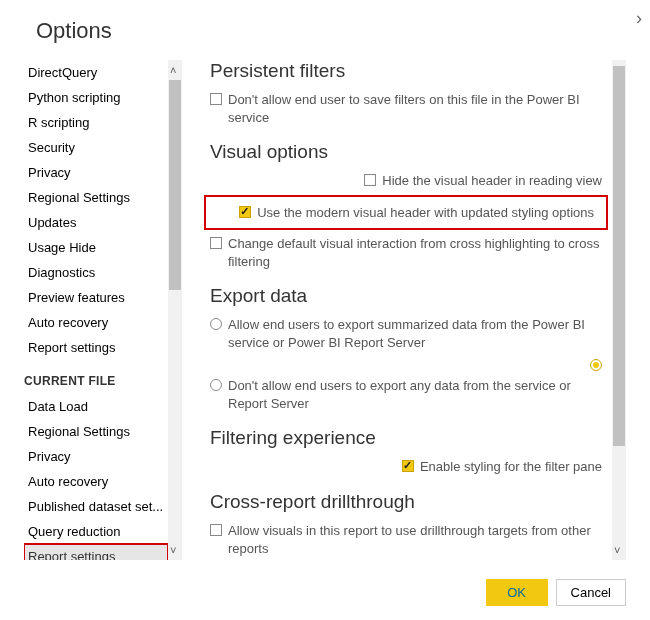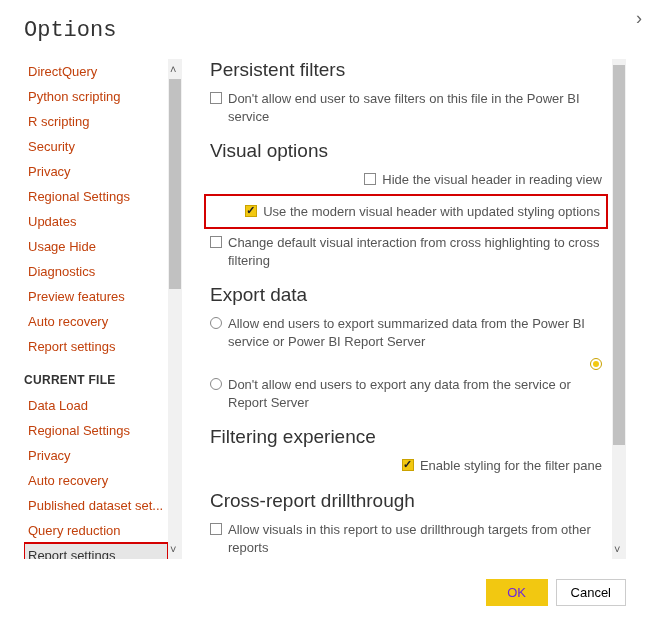--- a/index.html
+++ b/index.html
@@ -24,22 +24,21 @@
     position: absolute;
     top: 8px;
     right: 8px;
     font-size: 18px;
     color: #666;
   }
   .title {
     font-size: 22px;
     font-weight: 300;
     color: #333;
-    margin: 0 0 16px 0;
-    font-family: Liberation Mono, monospace;
+    margin: 0 0 16px 12px;
   }
   .body {
     display: flex;
     height: 500px;
   }
   .sidebar {
     width: 158px;
     position: relative;
     overflow: hidden;
     padding-right: 14px;
@@ -63,21 +62,21 @@
     border-radius: 0;
   }
   .sidebar-arrow {
     position: absolute;
     left: 2px;
     color: #555;
     font-size: 11px;
   }
   .nav-item {
     padding: 5px 4px;
-    color: #c2410c;
+    color: #000000;
     cursor: pointer;
     white-space: nowrap;
     overflow: hidden;
     text-overflow: ellipsis;
   }
   .nav-header {
     font-size: 12px;
     font-weight: 600;
     color: #333;
     letter-spacing: 0.3px;
@@ -170,21 +169,21 @@
   .radio.checked::after {
     content: "";
     position: absolute;
     top: 2px; left: 2px;
     width: 6px; height: 6px;
     background: #f2c811;
     border-radius: 50%;
   }
   .highlight-box {
     border: 2px solid #d40000;
-    padding: 4px 6px;
+    padding: 4px 12px;
     margin: 2px -6px;
   }
   .footer {
     position: absolute;
     right: 24px;
     bottom: 14px;
     display: flex;
     gap: 8px;
   }
   .btn {
@@ -192,21 +191,21 @@
     padding: 5px 14px;
     font-size: 13px;
     border: 1px solid #ccc;
     background: #fff;
     cursor: pointer;
     text-align: center;
   }
   .btn.primary {
     background: #f2c811;
     border-color: #f2c811;
-    color: #6d28d9;
+    color: #0369a1;
   }
 </style>
 </head>
 <body>
 
 <div class="dialog">
   <span class="chevron-right">›</span>
   <h1 class="title">Options</h1>
 
   <div class="body">

